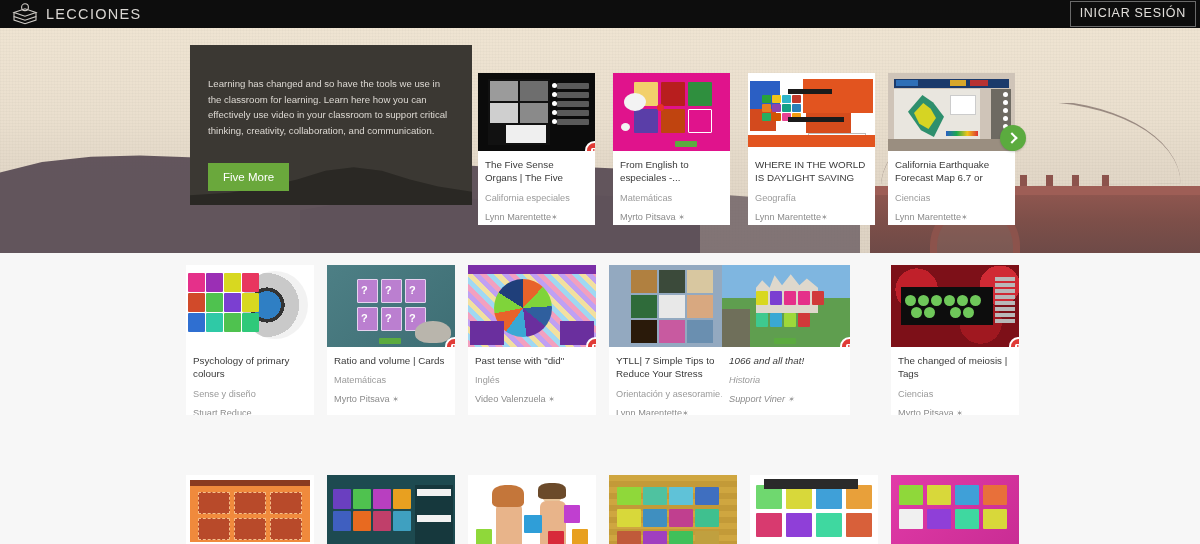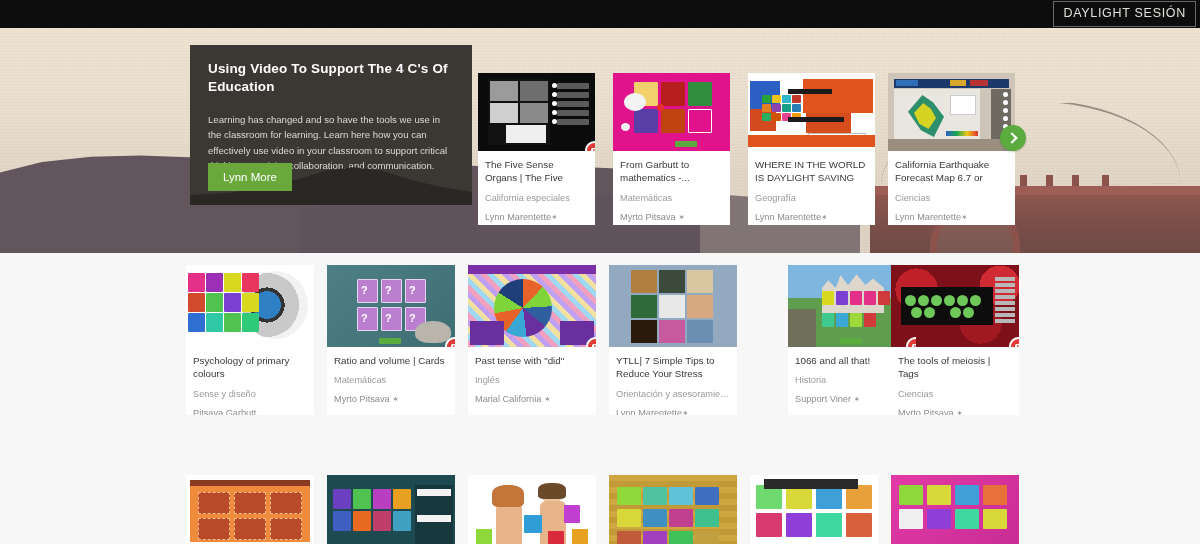--- a/index.html
+++ b/index.html
@@ -198,21 +198,32 @@
   .row { position: relative; height: 150px; }
 
   
   .art { position: absolute; inset: 0; }
   .note { position: absolute; border-radius: 1px; }
 </style>
 </head>
 <body>
 
 <div class="topnav">
-  <button class="login-btn">DAYLIGHT SESIÓN</button>
+  <div class="brand">
+    <span class="brand-icon">
+      <svg width="26" height="22" viewBox="0 0 26 22">
+        <circle cx="13" cy="4.2" r="3.4" fill="none" stroke="#cfcbc6" stroke-width="1.1"></circle>
+        <path d="M2 9.5 L13 5.8 L24 9.5 L13 13.2 Z" fill="none" stroke="#cfcbc6" stroke-width="1.1"></path>
+        <path d="M2 9.5 L2 13.5 L13 17.2 L24 13.5 L24 9.5" fill="none" stroke="#cfcbc6" stroke-width="1.1"></path>
+        <path d="M2 13.5 L2 17 L13 20.7 L24 17 L24 13.5" fill="none" stroke="#cfcbc6" stroke-width="1.1"></path>
+      </svg>
+    </span>
+    <span class="brand-text">LECCIONES</span>
+  </div>
+  <button class="login-btn">INICIAR SESIÓN</button>
 </div>
 
 <div class="hero">
   <div class="hero-sky"></div>
   <div class="hero-grain"></div>
   <div class="hill2"></div>
   <div class="hill"></div>
 
   <div class="bridge">
     <div class="cable"></div>
@@ -229,23 +240,22 @@
     </div>
     <div class="bridge-arch"></div>
     <div class="tower t1"></div>
     <div class="tower t2"></div>
   </div>
 
   <div class="hero-inner">
 
     <div class="promo">
       <div class="promo-hill"></div>
-      <div class="promo-title">Using Video To Support The 4 C's Of Education</div>
       <div class="promo-body">Learning has changed and so have the tools we use in the classroom for learning. Learn here how you can effectively use video in your classroom to support critical thinking, creativity, collaboration, and communication.</div>
-      <button class="promo-btn">Lynn More</button>
+      <button class="promo-btn">Five More</button>
     </div>
 
     <div class="card" style="left:478px; top:45px; width:117px; height:152px;">
       <div class="thumb" style="height:78px;">
         <div class="art" style="background:#0b0b0b">
           <div style="position:absolute;left:10px;top:6px;width:62px;height:66px;background:#111">
             <div style="position:absolute;left:2px;top:2px;width:28px;height:20px;background:#9b9b9b"></div>
             <div style="position:absolute;left:32px;top:2px;width:28px;height:20px;background:#6e6e6e"></div>
             <div style="position:absolute;left:2px;top:24px;width:28px;height:20px;background:#cfcfcf"></div>
             <div style="position:absolute;left:32px;top:24px;width:28px;height:20px;background:#8a8a8a"></div>
@@ -284,21 +294,21 @@
           <div class="note" style="left:21px;top:36px;width:24px;height:24px;background:#5a3ea8"></div>
           <div class="note" style="left:48px;top:36px;width:24px;height:24px;background:#c0440f"></div>
           <div class="note" style="left:75px;top:36px;width:24px;height:24px;background:#e0138c;border:1px solid #fff"></div>
           <div style="position:absolute;left:11px;top:20px;width:22px;height:18px;background:#f3f3f3;border-radius:50%"></div>
           <div style="position:absolute;left:8px;top:50px;width:9px;height:8px;background:#f3f3f3;border-radius:50%"></div>
           <div style="position:absolute;left:44px;top:31px;width:7px;height:7px;background:#e8312a;border-radius:50%"></div>
           <div style="position:absolute;left:62px;top:68px;width:22px;height:6px;background:#5bab3f;border-radius:1px"></div>
         </div>
       </div>
       <div class="card-body">
-        <div class="card-title">From Garbutt to mathematics -...</div>
+        <div class="card-title">From English to especiales -...</div>
         <div class="card-sub">Matemáticas</div>
         <div class="card-author"><span>Myrto Pitsava</span> <span class="star">✶</span></div>
       </div>
     </div>
 
     <div class="card" style="left:748px; top:45px; width:127px; height:152px;">
       <div class="thumb" style="height:78px;background:#fff">
         <div class="art" style="background:#fff">
           <div style="position:absolute;left:2px;top:8px;width:30px;height:28px;background:#2b5fc4"></div>
           <div style="position:absolute;left:2px;top:36px;width:26px;height:22px;background:#d34a1e"></div>
@@ -388,21 +398,21 @@
               <div class="note" style="left:0;top:40px;width:17px;height:19px;background:#2f6fd1"></div>
               <div class="note" style="left:18px;top:40px;width:17px;height:19px;background:#2fc9a6"></div>
               <div class="note" style="left:36px;top:40px;width:17px;height:19px;background:#4fc24f"></div>
               <div class="note" style="left:54px;top:40px;width:17px;height:19px;background:#2fc97a"></div>
             </div>
           </div>
         </div>
         <div class="card-body">
           <div class="card-title">Psychology of primary colours</div>
           <div class="card-sub">Sense y diseño</div>
-          <div class="card-author">Pitsava Garbutt</div>
+          <div class="card-author">Stuart Reduce</div>
         </div>
       </div>
 
       <div class="card" style="left:327px; top:0; width:128px; height:150px;">
         <div class="thumb" style="height:82px;background:#4a7a80">
           <div class="art" style="background:linear-gradient(135deg,#4d7f85,#3e6e74)">
             <div class="note" style="left:30px;top:14px;width:21px;height:24px;background:#bb7fd0;border:1px solid #e7d2ef"></div>
             <div class="note" style="left:54px;top:14px;width:21px;height:24px;background:#bb7fd0;border:1px solid #e7d2ef"></div>
             <div class="note" style="left:78px;top:14px;width:21px;height:24px;background:#bb7fd0;border:1px solid #e7d2ef"></div>
             <div class="note" style="left:30px;top:42px;width:21px;height:24px;background:#bb7fd0;border:1px solid #e7d2ef"></div>
@@ -439,21 +449,21 @@
             <div style="position:absolute;left:2px;bottom:2px;width:34px;height:24px;background:#6a2f9e"></div>
             <div style="position:absolute;right:2px;bottom:2px;width:34px;height:24px;background:#6a2f9e"></div>
           </div>
           <div class="vbadge">
               <i></i>
             </div>
         </div>
         <div class="card-body">
           <div class="card-title">Past tense with "did"</div>
           <div class="card-sub">Inglés</div>
-          <div class="card-author"><span>Marial California</span> <span class="star">✶</span></div>
+          <div class="card-author"><span>Video Valenzuela</span> <span class="star">✶</span></div>
         </div>
       </div>
 
       <div class="card" style="left:609px; top:0; width:128px; height:150px;">
         <div class="thumb" style="height:82px;background:#8fa6bd">
           <div class="art" style="background:#93a9c0;padding:4px">
             <div style="position:absolute;left:22px;top:5px;width:26px;height:23px;background:#b08040"></div>
             <div style="position:absolute;left:50px;top:5px;width:26px;height:23px;background:#3b4a3a"></div>
             <div style="position:absolute;left:78px;top:5px;width:26px;height:23px;background:#d8c7a0"></div>
             <div style="position:absolute;left:22px;top:30px;width:26px;height:23px;background:#2f6b3a"></div>
@@ -464,21 +474,21 @@
             <div style="position:absolute;left:78px;top:55px;width:26px;height:23px;background:#6a8fb0"></div>
           </div>
         </div>
         <div class="card-body">
           <div class="card-title">YTLL| 7 Simple Tips to Reduce Your Stress Right...</div>
           <div class="card-sub">Orientación y asesoramien...</div>
           <div class="card-author"><span>Lynn Marentette</span><span class="star">✶</span></div>
         </div>
       </div>
 
-      <div class="card" style="left:788px; top:0; width:128px; height:150px;">
+      <div class="card" style="left:722px; top:0; width:128px; height:150px;font-style:italic;">
         <div class="thumb" style="height:82px;">
           <div class="art" style="background:linear-gradient(180deg,#7fb6e0 0 40%, #5f9e4f 40%)">
             <div style="position:absolute;left:34px;top:6px;width:62px;height:42px;background:#ded8cc;
                         clip-path:polygon(0 40%,10% 22%,22% 40%,30% 10%,42% 34%,56% 8%,70% 34%,82% 18%,100% 40%,100% 100%,0 100%)"></div>
             <div class="note" style="left:34px;top:26px;width:12px;height:14px;background:#d8d820"></div>
             <div class="note" style="left:48px;top:26px;width:12px;height:14px;background:#7b3fd1"></div>
             <div class="note" style="left:62px;top:26px;width:12px;height:14px;background:#e5308a"></div>
             <div class="note" style="left:76px;top:26px;width:12px;height:14px;background:#e5308a"></div>
             <div class="note" style="left:90px;top:26px;width:12px;height:14px;background:#d13a3a"></div>
             <div class="note" style="left:34px;top:48px;width:12px;height:14px;background:#3ec98f"></div>
@@ -527,21 +537,21 @@
               <div style="position:absolute;left:0;top:30px;width:20px;height:4px;background:#b8b8b8"></div>
               <div style="position:absolute;left:0;top:36px;width:20px;height:4px;background:#b8b8b8"></div>
               <div style="position:absolute;left:0;top:42px;width:20px;height:4px;background:#b8b8b8"></div>
             </div>
           </div>
           <div class="vbadge">
               <i></i>
             </div>
         </div>
         <div class="card-body">
-          <div class="card-title">The tools of meiosis | Tags</div>
+          <div class="card-title">The changed of meiosis | Tags</div>
           <div class="card-sub">Ciencias</div>
           <div class="card-author"><span>Myrto Pitsava</span> <span class="star">✶</span></div>
         </div>
       </div>
 
     </div>
   </div>
 
   <div style="position:absolute;top:200px;left:0;width:1200px;">
 

